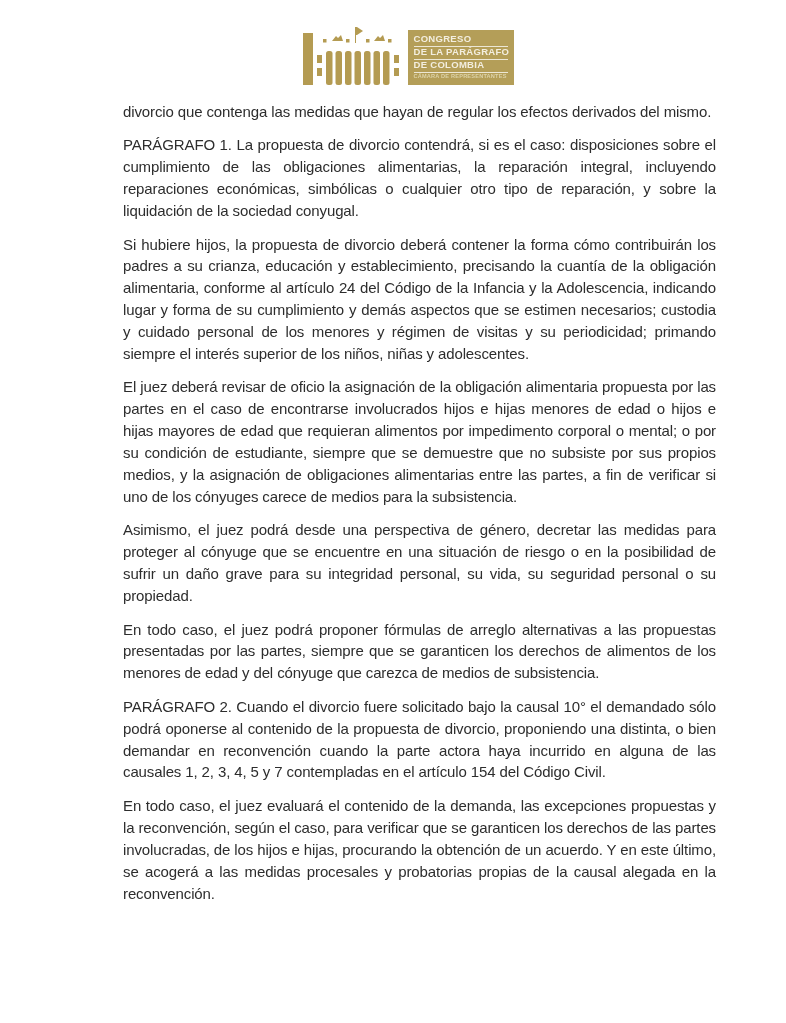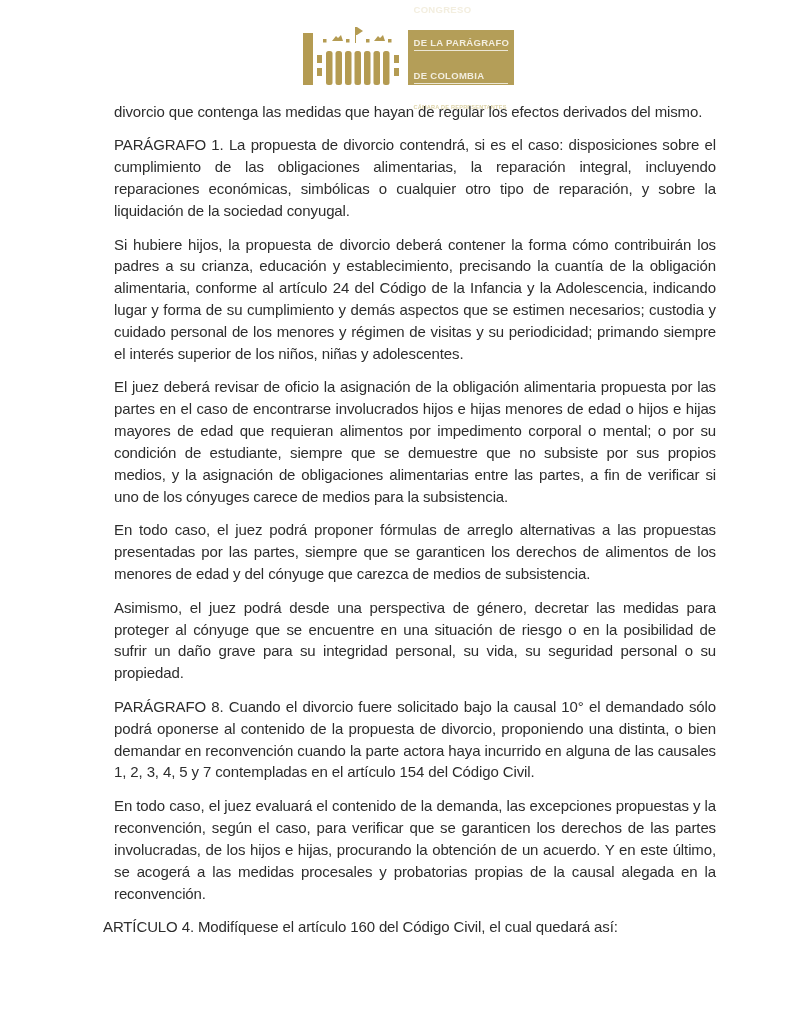--- a/index.html
+++ b/index.html
@@ -31,22 +31,21 @@
   }
   .logo-box {
     width: 106px;
     height: 55px;
     background: #b49e58;
     box-sizing: border-box;
     padding: 4px 6px 3px 6px;
     margin-left: 3px;
     display: flex;
     flex-direction: column;
-    justify-content: center;
-    gap: 20px;
+    justify-content: flex-start;
   }
   .logo-line {
     font-size: 9.5px;
     font-weight: bold;
     letter-spacing: 0.3px;
     color: #f3eedf;
     border-bottom: 1px solid rgba(255,255,255,0.75);
     padding-bottom: 1.5px;
     line-height: 1.1;
     white-space: nowrap;
@@ -69,21 +68,21 @@
     line-height: 21.9px;
     letter-spacing: -0.12px;
     text-align: justify;
     margin: 0 0 11.5px 0;
     color: #2d2d2d;
   }
   .para .lead {
     font-weight: normal;
   }
   .indent {
-    margin-left: 11px;
+    margin-left: 20px;
   }
   .article {
     margin-left: 0;
   }
 </style>
 </head>
 <body>
 
 <div class="page">
 
@@ -127,24 +126,23 @@
   <main class="content">
 
     <p class="para indent"><span>divorcio que contenga las medidas que hayan de regular los efectos derivados del mismo.</span></p>
 
     <p class="para indent"><b class="lead">PARÁGRAFO 1.</b><span> La propuesta de divorcio contendrá, si es el caso: disposiciones sobre el cumplimiento de las obligaciones alimentarias, la reparación integral, incluyendo reparaciones económicas, simbólicas o cualquier otro tipo de reparación, y sobre la liquidación de la sociedad conyugal.</span></p>
 
     <p class="para indent"><span>Si hubiere hijos, la propuesta de divorcio deberá contener la forma cómo contribuirán los padres a su crianza, educación y establecimiento, precisando la cuantía de la obligación alimentaria, conforme al artículo 24 del Código de la Infancia y la Adolescencia, indicando lugar y forma de su cumplimiento y demás aspectos que se estimen necesarios; custodia y cuidado personal de los menores y régimen de visitas y su periodicidad; primando siempre el interés superior de los niños, niñas y adolescentes.</span></p>
 
     <p class="para indent"><span>El juez deberá revisar de oficio la asignación de la obligación alimentaria propuesta por las partes en el caso de encontrarse involucrados hijos e hijas menores de edad o hijos e hijas mayores de edad que requieran alimentos por impedimento corporal o mental; o por su condición de estudiante, siempre que se demuestre que no subsiste por sus propios medios, y la asignación de obligaciones alimentarias entre las partes, a fin de verificar si uno de los cónyuges carece de medios para la subsistencia.</span></p>
 
+    <p class="para indent"><span>Asimismo, el juez podrá desde una perspectiva de género, decretar las medidas para proteger al cónyuge que se encuentre en una situación de riesgo o en la posibilidad de sufrir un daño grave para su integridad personal, su vida, su seguridad personal o su propiedad.</span></p>
+
     <p class="para indent"><span>En todo caso, el juez podrá proponer fórmulas de arreglo alternativas a las propuestas presentadas por las partes, siempre que se garanticen los derechos de alimentos de los menores de edad y del cónyuge que carezca de medios de subsistencia.</span></p>
 
-    <p class="para indent"><span>Asimismo, el juez podrá desde una perspectiva de género, decretar las medidas para proteger al cónyuge que se encuentre en una situación de riesgo o en la posibilidad de sufrir un daño grave para su integridad personal, su vida, su seguridad personal o su propiedad.</span></p>
-
-    <p class="para indent"><b class="lead">PARÁGRAFO 8.</b><span> Cuando el divorcio fuere solicitado bajo la causal 10° el demandado sólo podrá oponerse al contenido de la propuesta de divorcio, proponiendo una distinta, o bien demandar en reconvención cuando la parte actora haya incurrido en alguna de las causales 1, 2, 3, 4, 5 y 7 contempladas en el artículo 154 del Código Civil.</span></p>
+    <p class="para indent"><b class="lead">PARÁGRAFO 2.</b><span> Cuando el divorcio fuere solicitado bajo la causal 10° el demandado sólo podrá oponerse al contenido de la propuesta de divorcio, proponiendo una distinta, o bien demandar en reconvención cuando la parte actora haya incurrido en alguna de las causales 1, 2, 3, 4, 5 y 7 contempladas en el artículo 154 del Código Civil.</span></p>
 
     <p class="para indent"><span>En todo caso, el juez evaluará el contenido de la demanda, las excepciones propuestas y la reconvención, según el caso, para verificar que se garanticen los derechos de las partes involucradas, de los hijos e hijas, procurando la obtención de un acuerdo. Y en este último, se acogerá a las medidas procesales y probatorias propias de la causal alegada en la reconvención.</span></p>
 
-    <p class="para article"><b class="lead">ARTÍCULO 4.</b><span> Modifíquese el artículo 160 del Código Civil, el cual quedará así:</span></p>
 
   </main>
 </div>
 
 </body></html>

